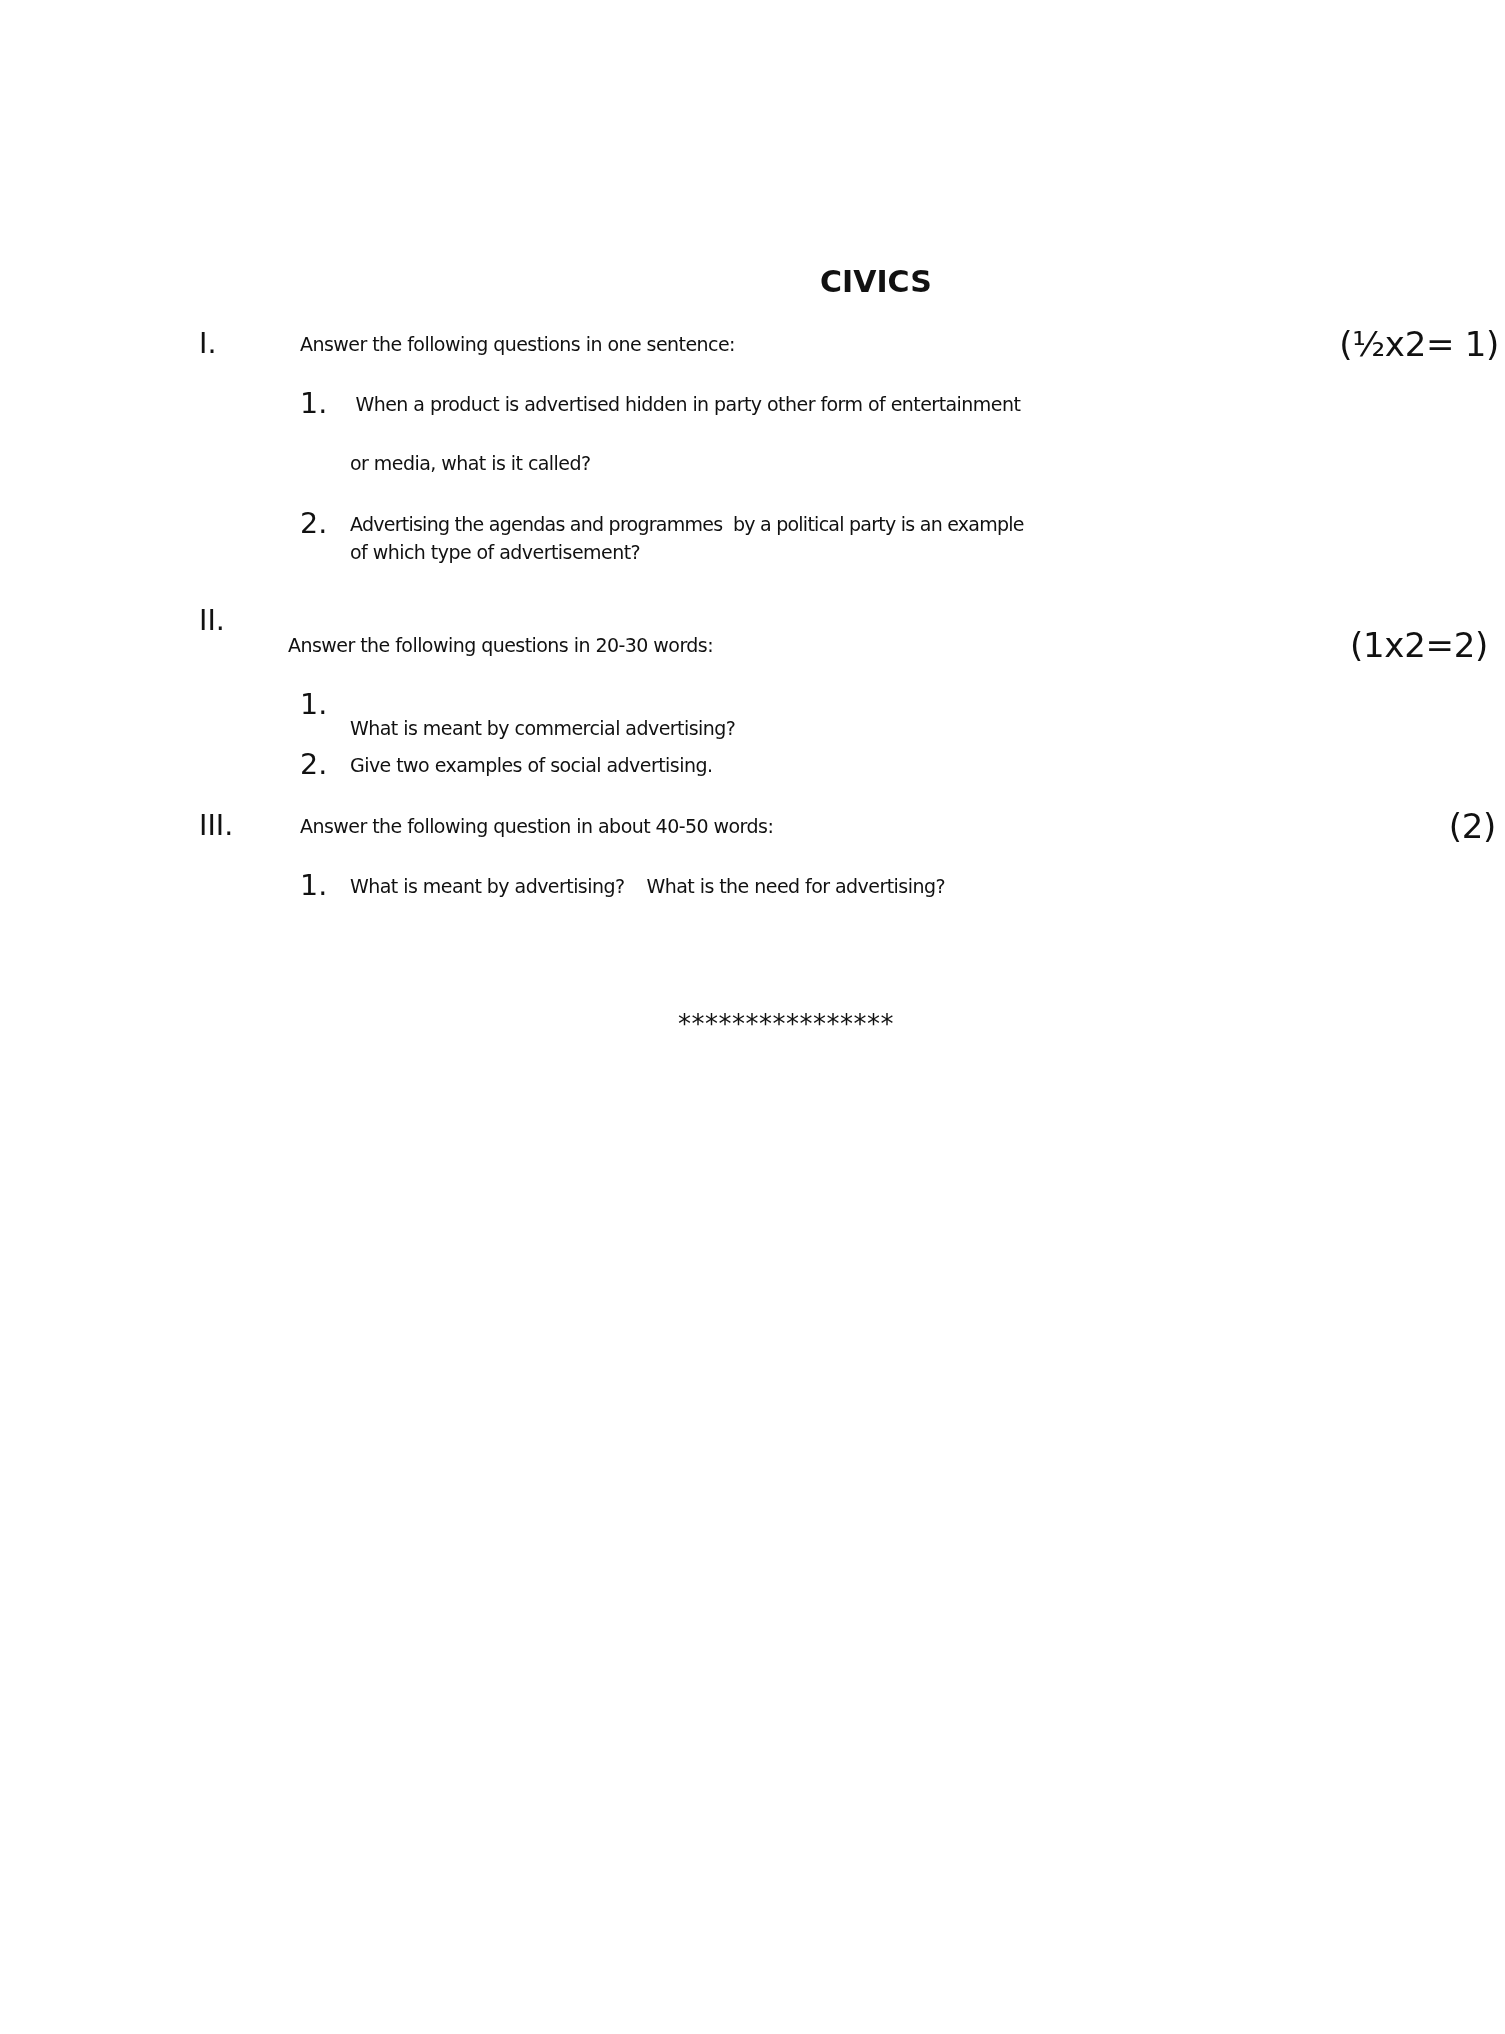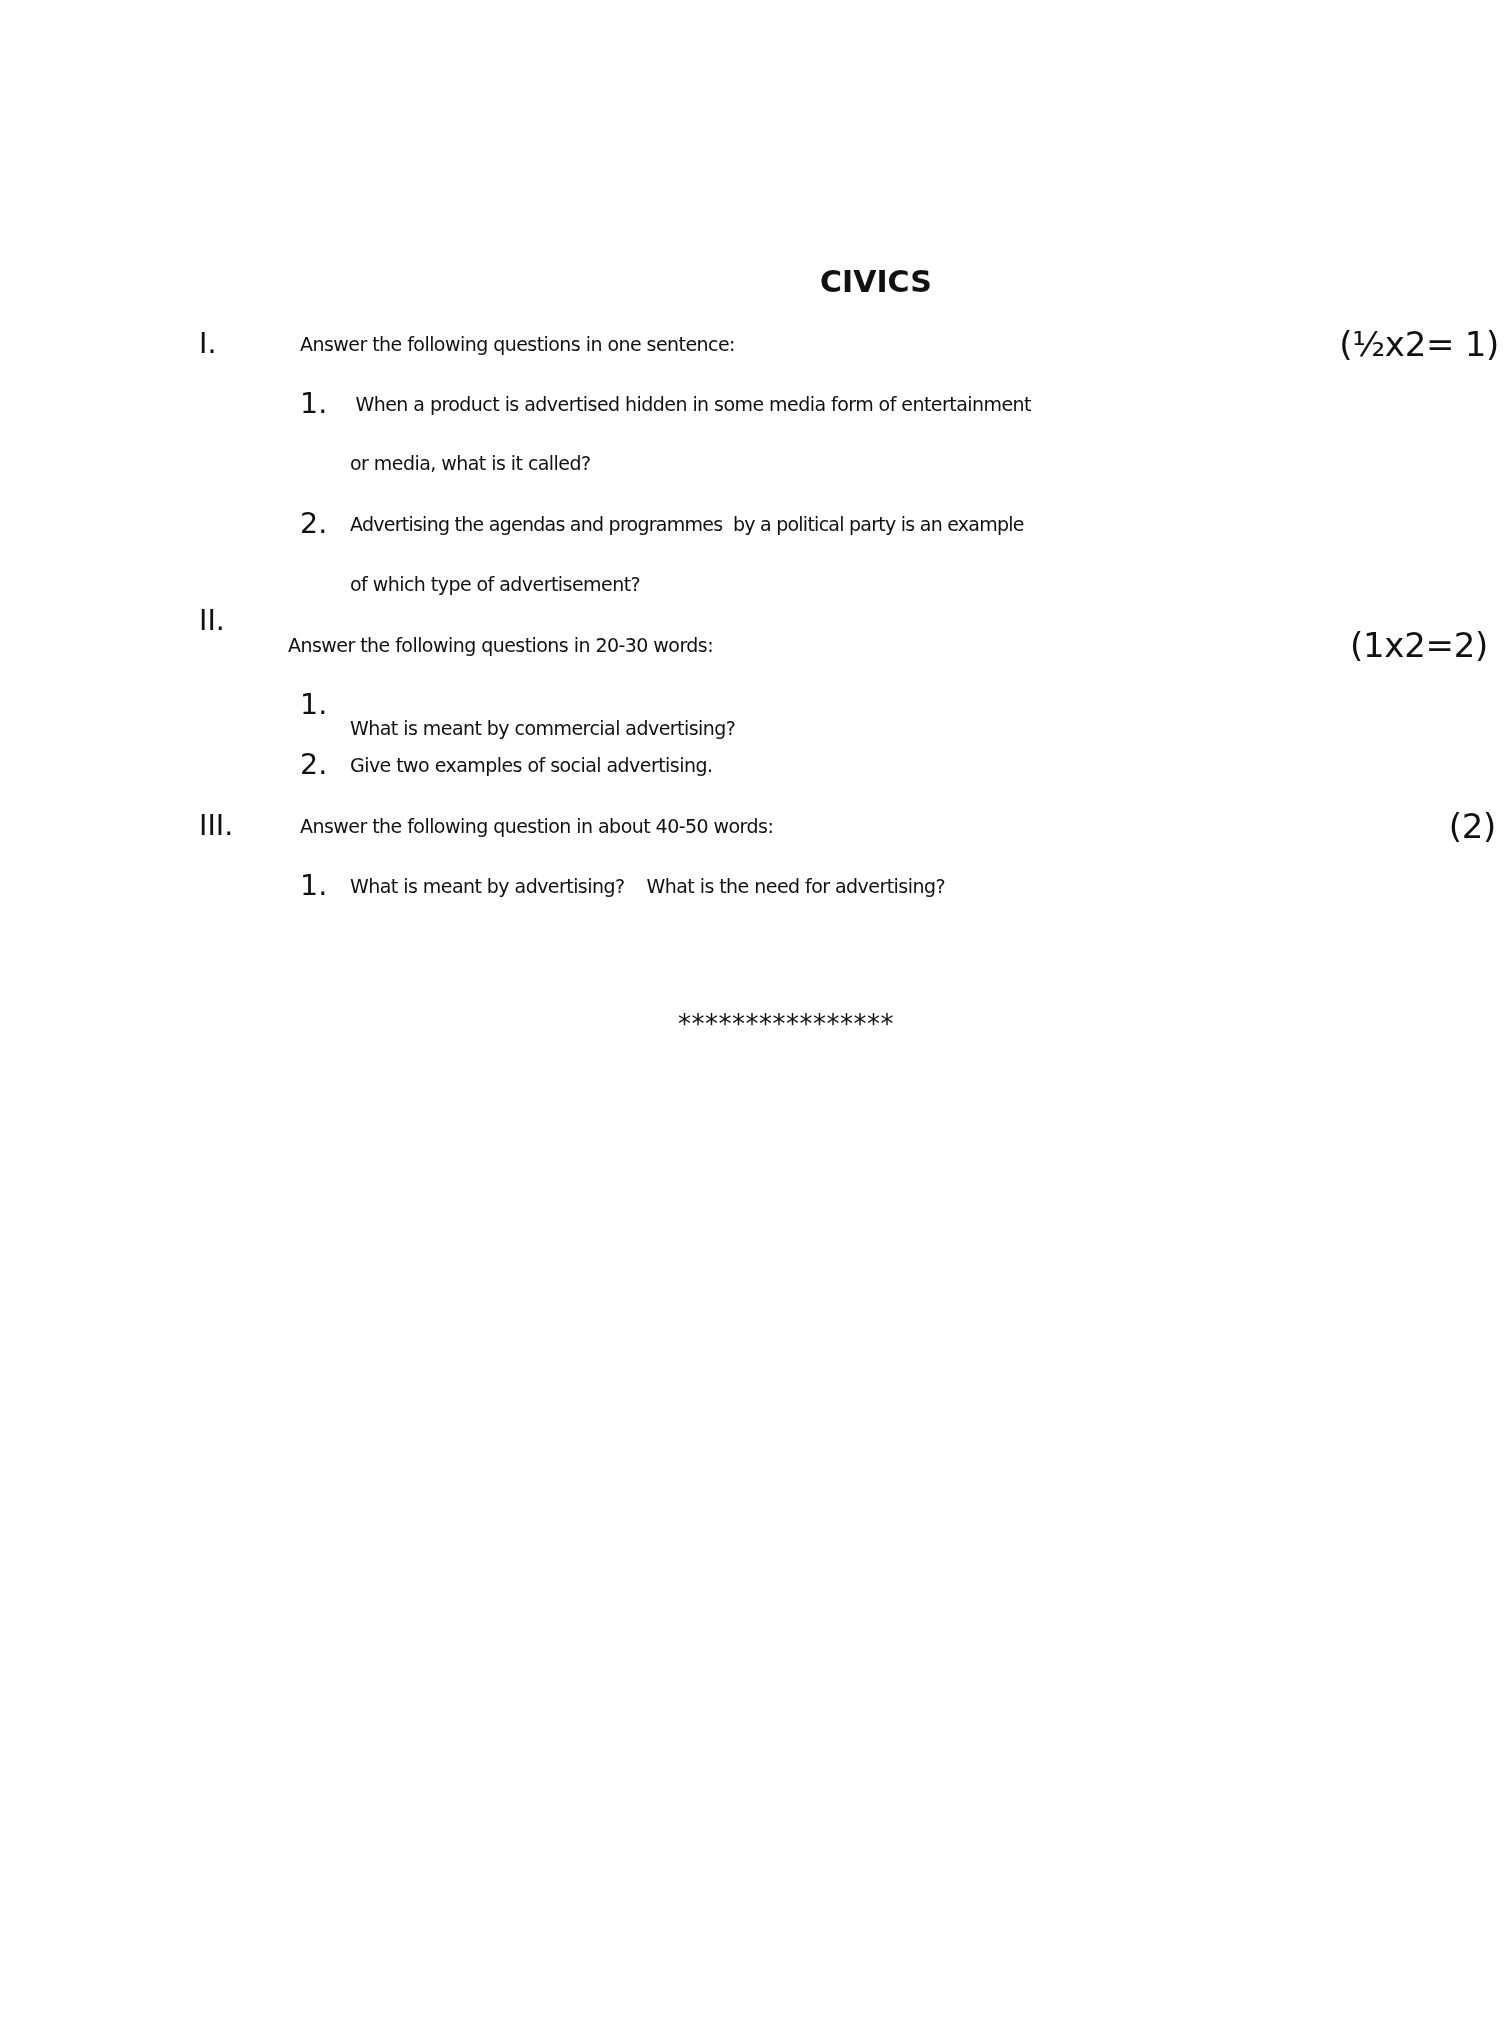--- a/index.html
+++ b/index.html
@@ -24,26 +24,26 @@
   <div class="title">
     <span>CIVICS</span>
   </div>
 
   <div>
     <span class="roman" style="top:324px">I.</span>
     <span class="line" style="left:300px; top:324px">Answer the following questions in one sentence:</span>
     <span class="marks" style="top:324px">(½x2= 1)</span>
 
     <span class="num" style="top:384px">1.</span>
-    <span class="line" style="left:350px; top:384px"> When a product is advertised hidden in some media form of entertainment</span>
+    <span class="line" style="left:350px; top:384px"> When a product is advertised hidden in party other form of entertainment</span>
     <span class="line" style="left:350px; top:443px">or media, what is it called?</span>
 
     <span class="num" style="top:504px">2.</span>
     <span class="line" style="left:350px; top:504px; letter-spacing:-0.75px">Advertising the agendas and programmes  by a political party is an example</span>
-    <span class="line" style="left:350px; top:564px">of which type of advertisement?</span>
+    <span class="line" style="left:350px; top:532px">of which type of advertisement?</span>
   </div>
 
   <div>
     <span class="roman" style="top:601px">II.</span>
     <span class="line" style="left:288px; top:625px">Answer the following questions in 20-30 words:</span>
     <span class="marks" style="top:625px; right:44px">(1x2=2)</span>
 
     <span class="num" style="top:685px">1.</span>
     <span class="line" style="left:350px; top:708px">What is meant by commercial advertising?</span>
 

